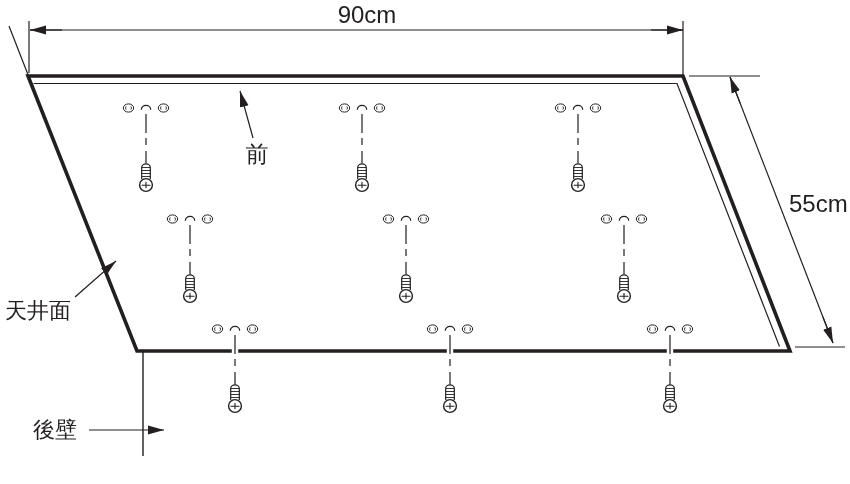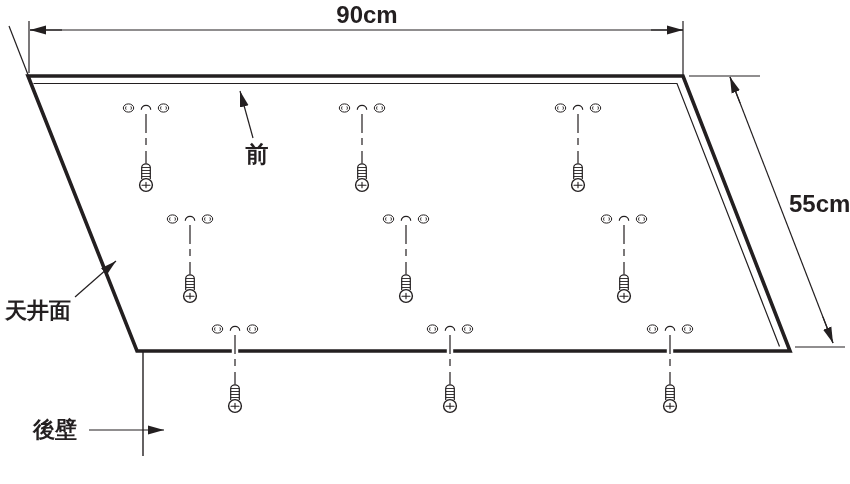--- a/index.html
+++ b/index.html
@@ -1,19 +1,19 @@
 <!DOCTYPE html>
 <html style="--ink: #231f20; --bg: #ffffff;"><head>
 <meta charset="utf-8">
 <style>
   html, body { margin: 0; padding: 0; }
   body { background: #ffffff; }
   .stage {
     width: 850px; height: 456px; position: relative;
-    background: var(--bg, #ffffff); overflow: hidden; font-weight: bold;
+    background: var(--bg, #ffffff); overflow: hidden;
   }
   svg { display: block; }
   .stroke   { stroke: var(--ink, #231f20); fill: none; stroke-linecap: butt; }
   .round    { stroke-linecap: round; }
   .w-med    { stroke-width: 1.4; }
   .w-thin   { stroke-width: 1.2; }
   .w-hair   { stroke-width: 1.0; }
   .fill-ink { fill: var(--ink, #231f20); stroke: none; }
   .fill-bg  { fill: var(--bg, #ffffff); stroke: none; }
   .plate    { fill: var(--bg, #ffffff); stroke: var(--ink, #231f20); stroke-width: 3.6; stroke-linejoin: miter; }

